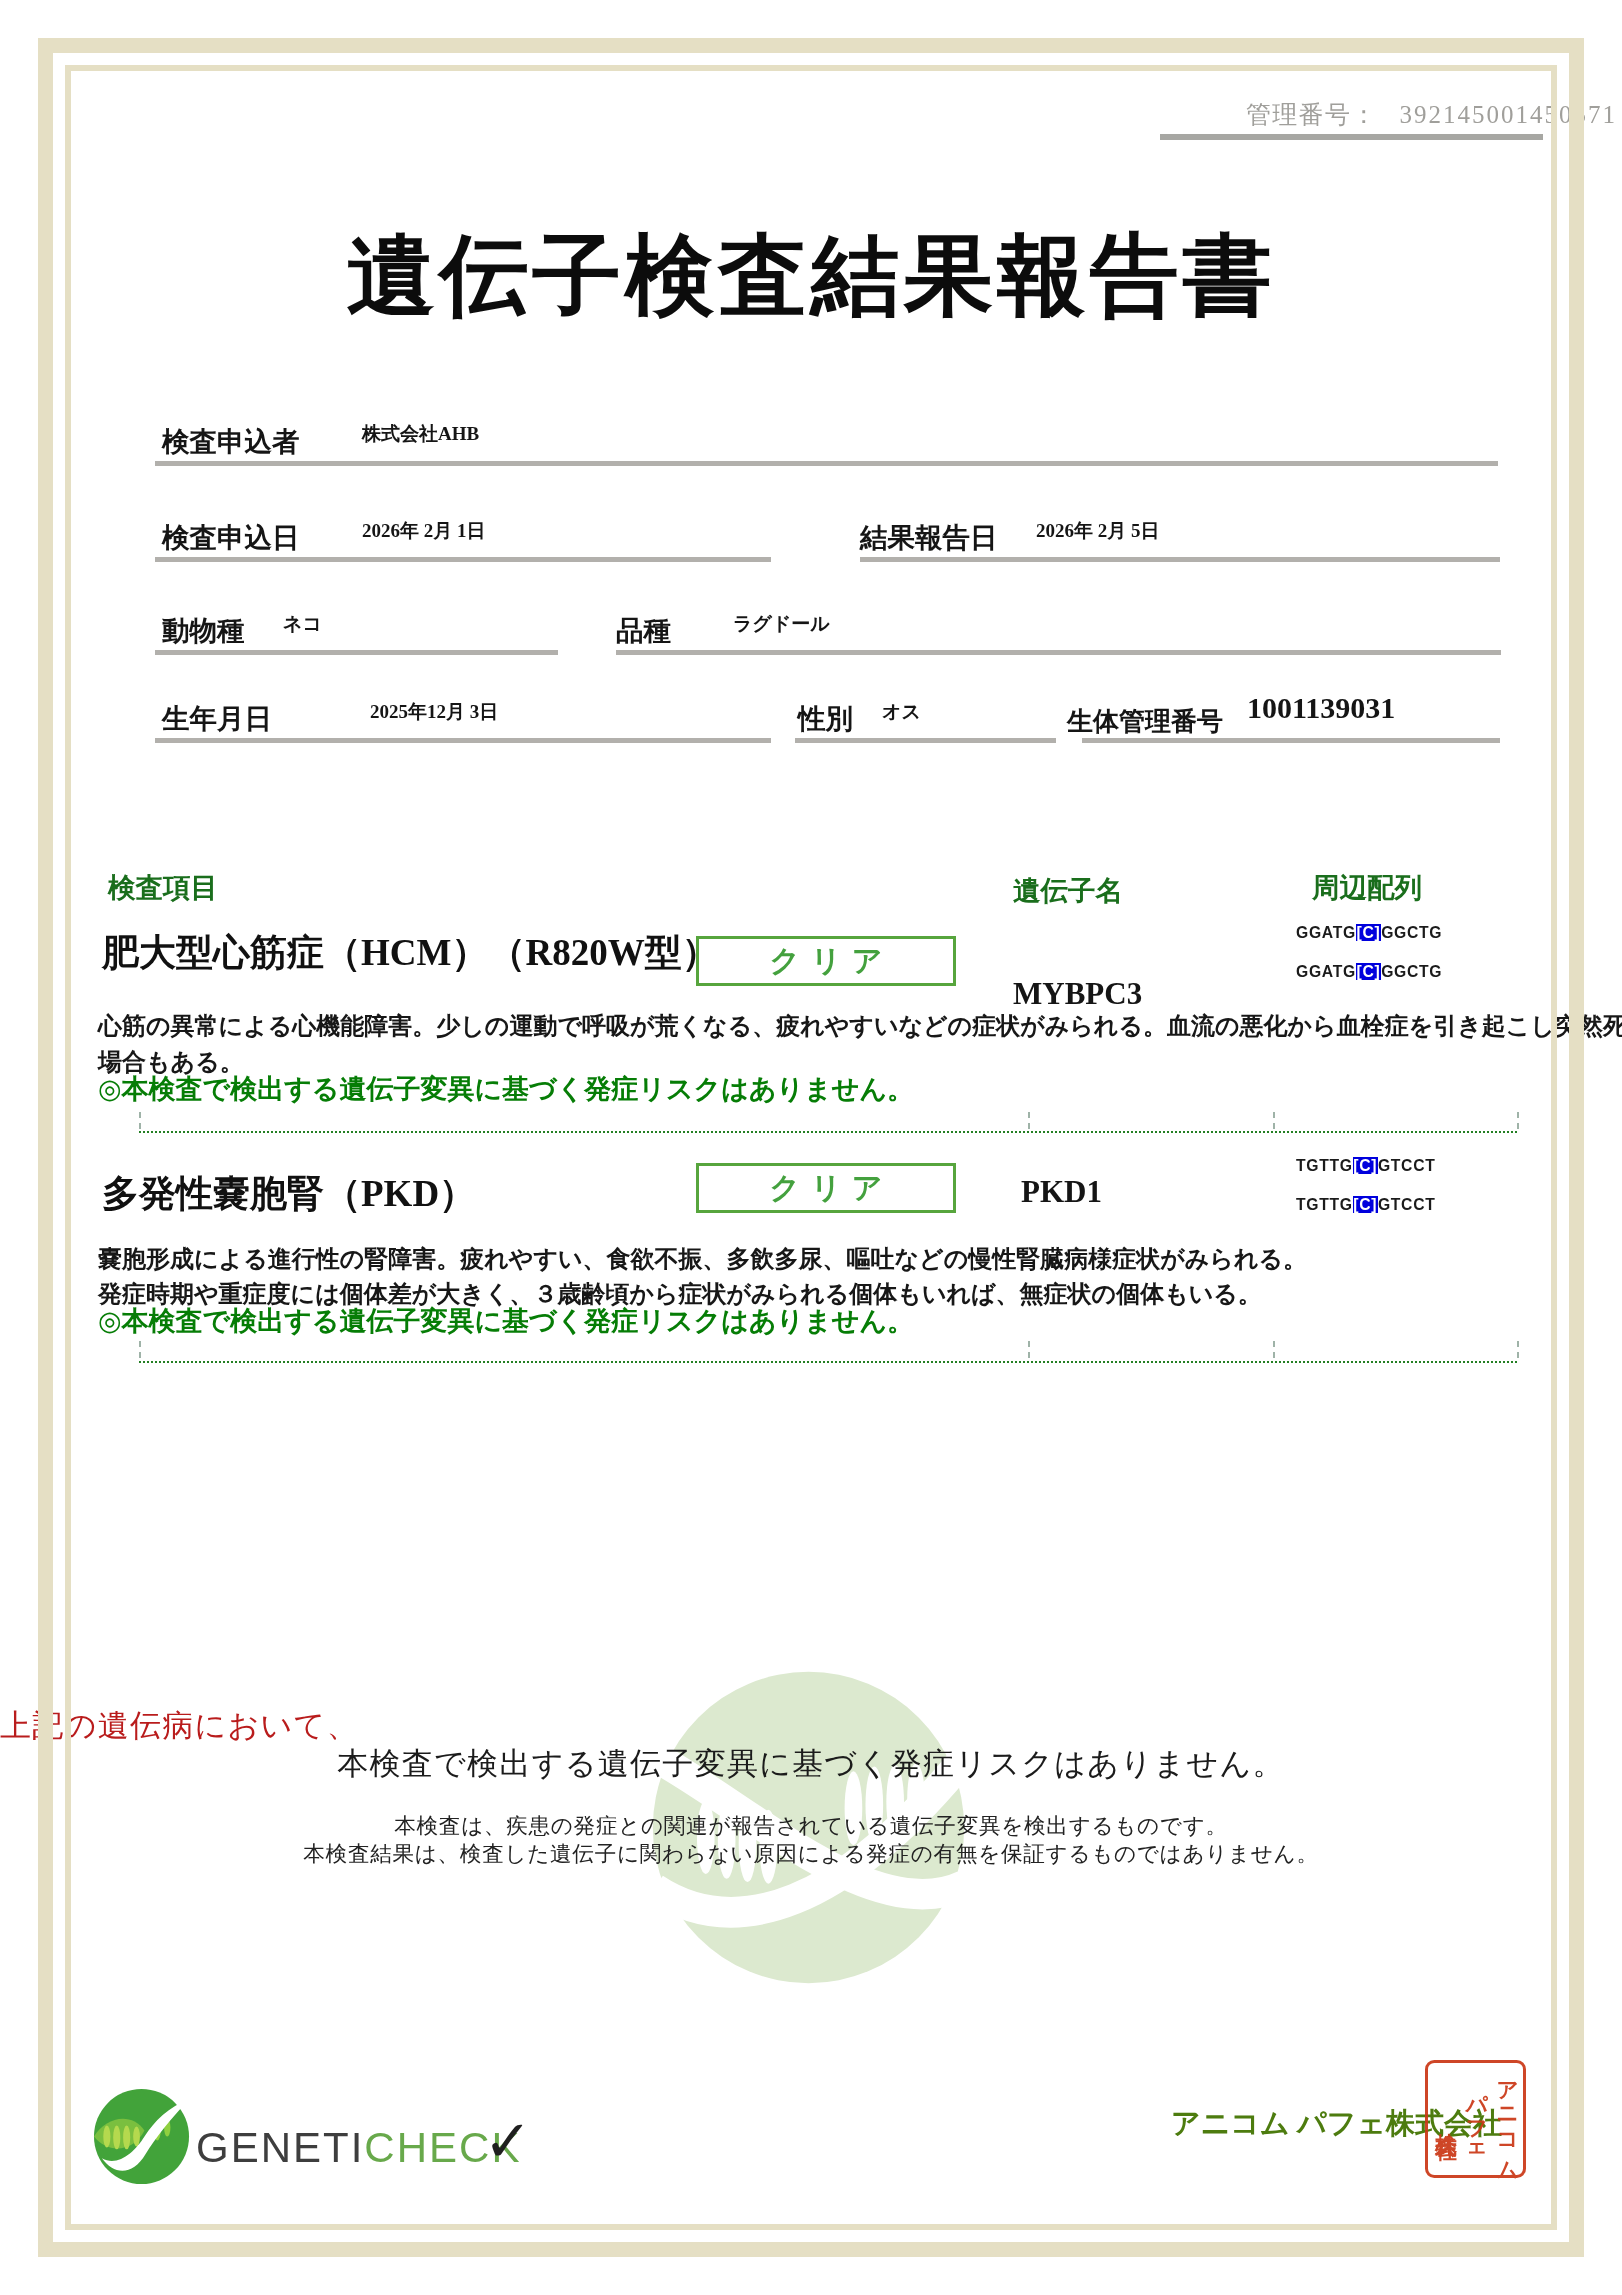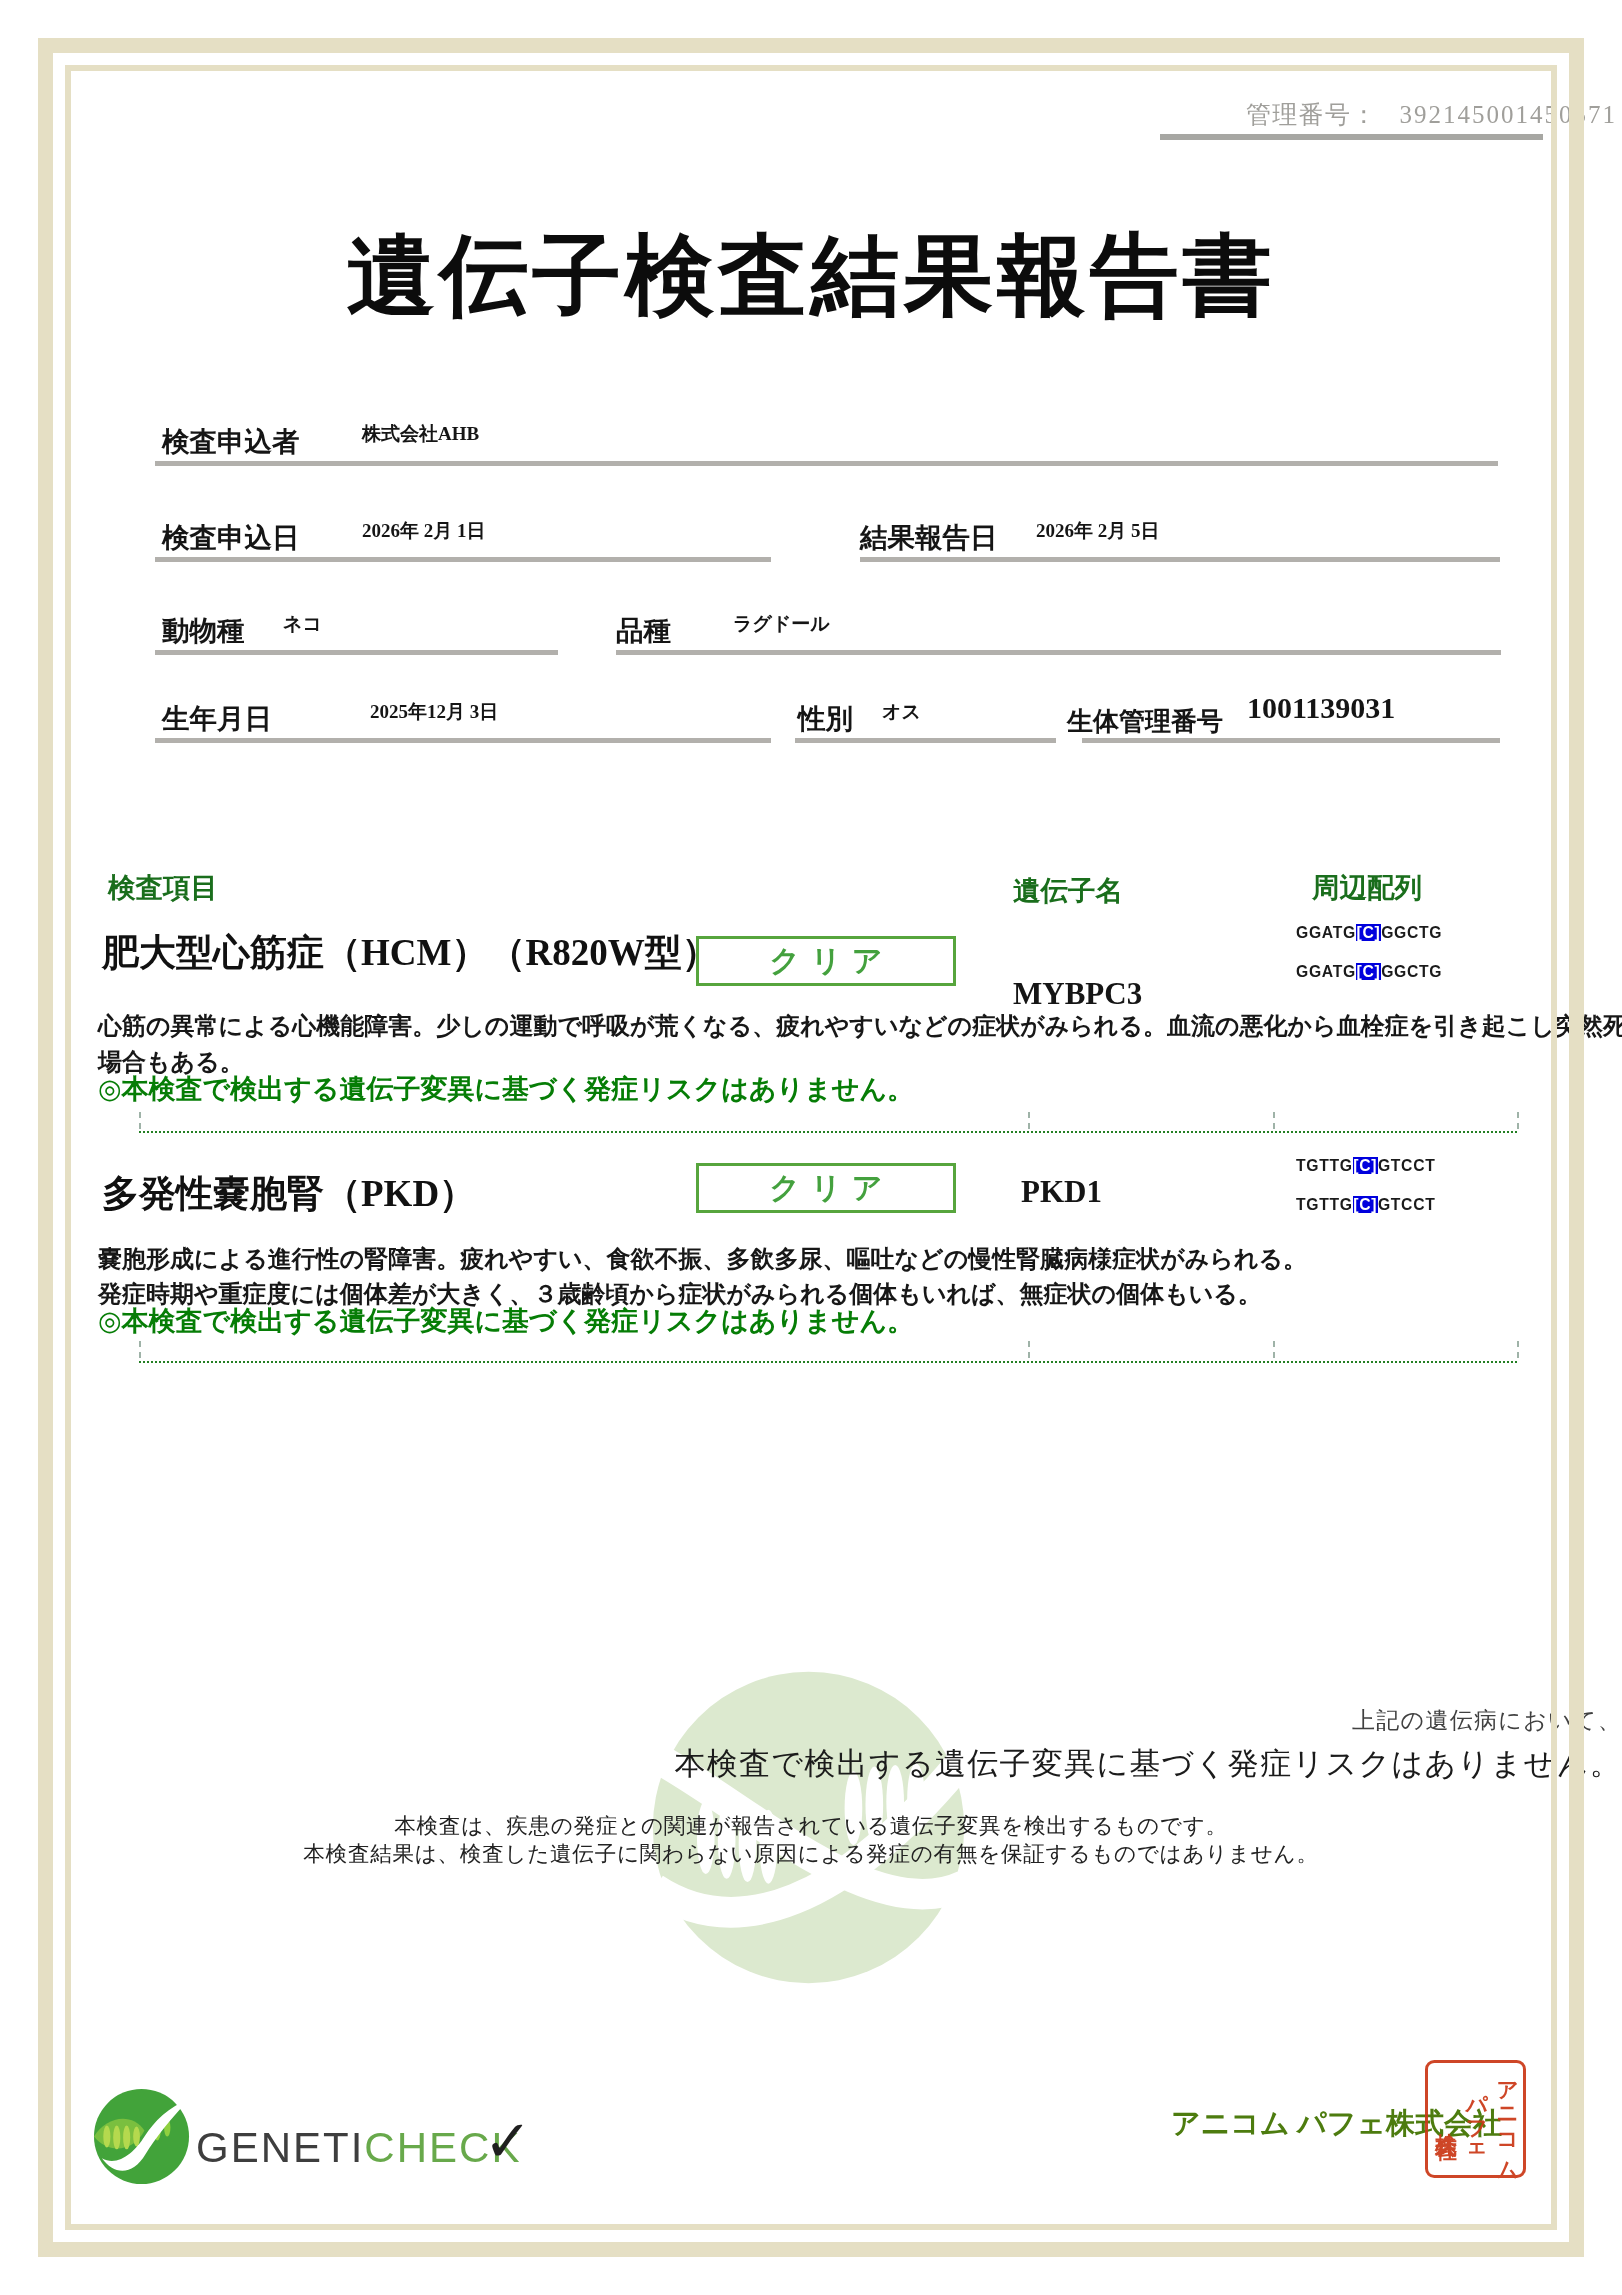--- a/index.html
+++ b/index.html
@@ -28,23 +28,23 @@
   .result-box span{font-size:30px;color:#44a13e;letter-spacing:10.5px;padding-left:10.5px;font-weight:600;}
   .gene{position:absolute;font-size:31px;font-weight:600;white-space:nowrap;}
   .seq{position:absolute;font-family:Liberation Sans, sans-serif;
         font-size:15.7px;font-weight:700;color:#1b1b1b;white-space:nowrap;letter-spacing:0.7px;}
   .seq .mut{background:#0000dd;color:#ffffff;padding:0 0.7px;}
   .desc{position:absolute;font-size:24px;font-weight:700;color:#171717;white-space:nowrap;}
   .risk{position:absolute;font-size:27px;font-weight:700;color:#067d06;white-space:nowrap;}
   .vdash{position:absolute;width:0;height:17px;border-left:2px dashed #9fb3a8;}
   .dotline{position:absolute;width:1378px;height:0;border-top:2.6px dotted #237f23;}
   
-  .sum1{position:absolute;left:0;top:1705px;width:100%;text-align:right;
-        font-family:"Liberation Sans","DejaVu Sans",sans-serif;font-size:23px;color:#404040;letter-spacing:1.3px;}
-  .sum2{position:absolute;left:0;top:1743px;width:100%;text-align:right;
+  .sum1{position:absolute;left:0;top:1705px;width:100%;text-align:left;
+        font-family:"Liberation Sans","DejaVu Sans",sans-serif;font-size:31px;color:#b91c1c;letter-spacing:1.3px;}
+  .sum2{position:absolute;left:0;top:1743px;width:100%;text-align:center;
         font-family:"Liberation Sans","DejaVu Sans",sans-serif;font-size:31px;color:#1b1b1b;letter-spacing:1.3px;}
   .note{position:absolute;left:0;width:100%;text-align:center;
         font-family:"Liberation Sans","DejaVu Sans",sans-serif;font-size:21.6px;color:#222;letter-spacing:0.7px;}
   .watermark{position:absolute;left:645px;top:1667px;width:327px;height:321px;z-index:0;}
   .content{position:relative;z-index:1;}
   
   .logo-svg{position:absolute;left:92px;top:2087px;width:99px;height:99px;}
   .brand{position:absolute;left:196px;top:2124px;font-family:"Liberation Sans","DejaVu Sans",sans-serif;
         font-size:42px;font-weight:500;letter-spacing:2px;color:#3e3e3e;white-space:nowrap;}
   .brand .green{color:#68a94b;}

